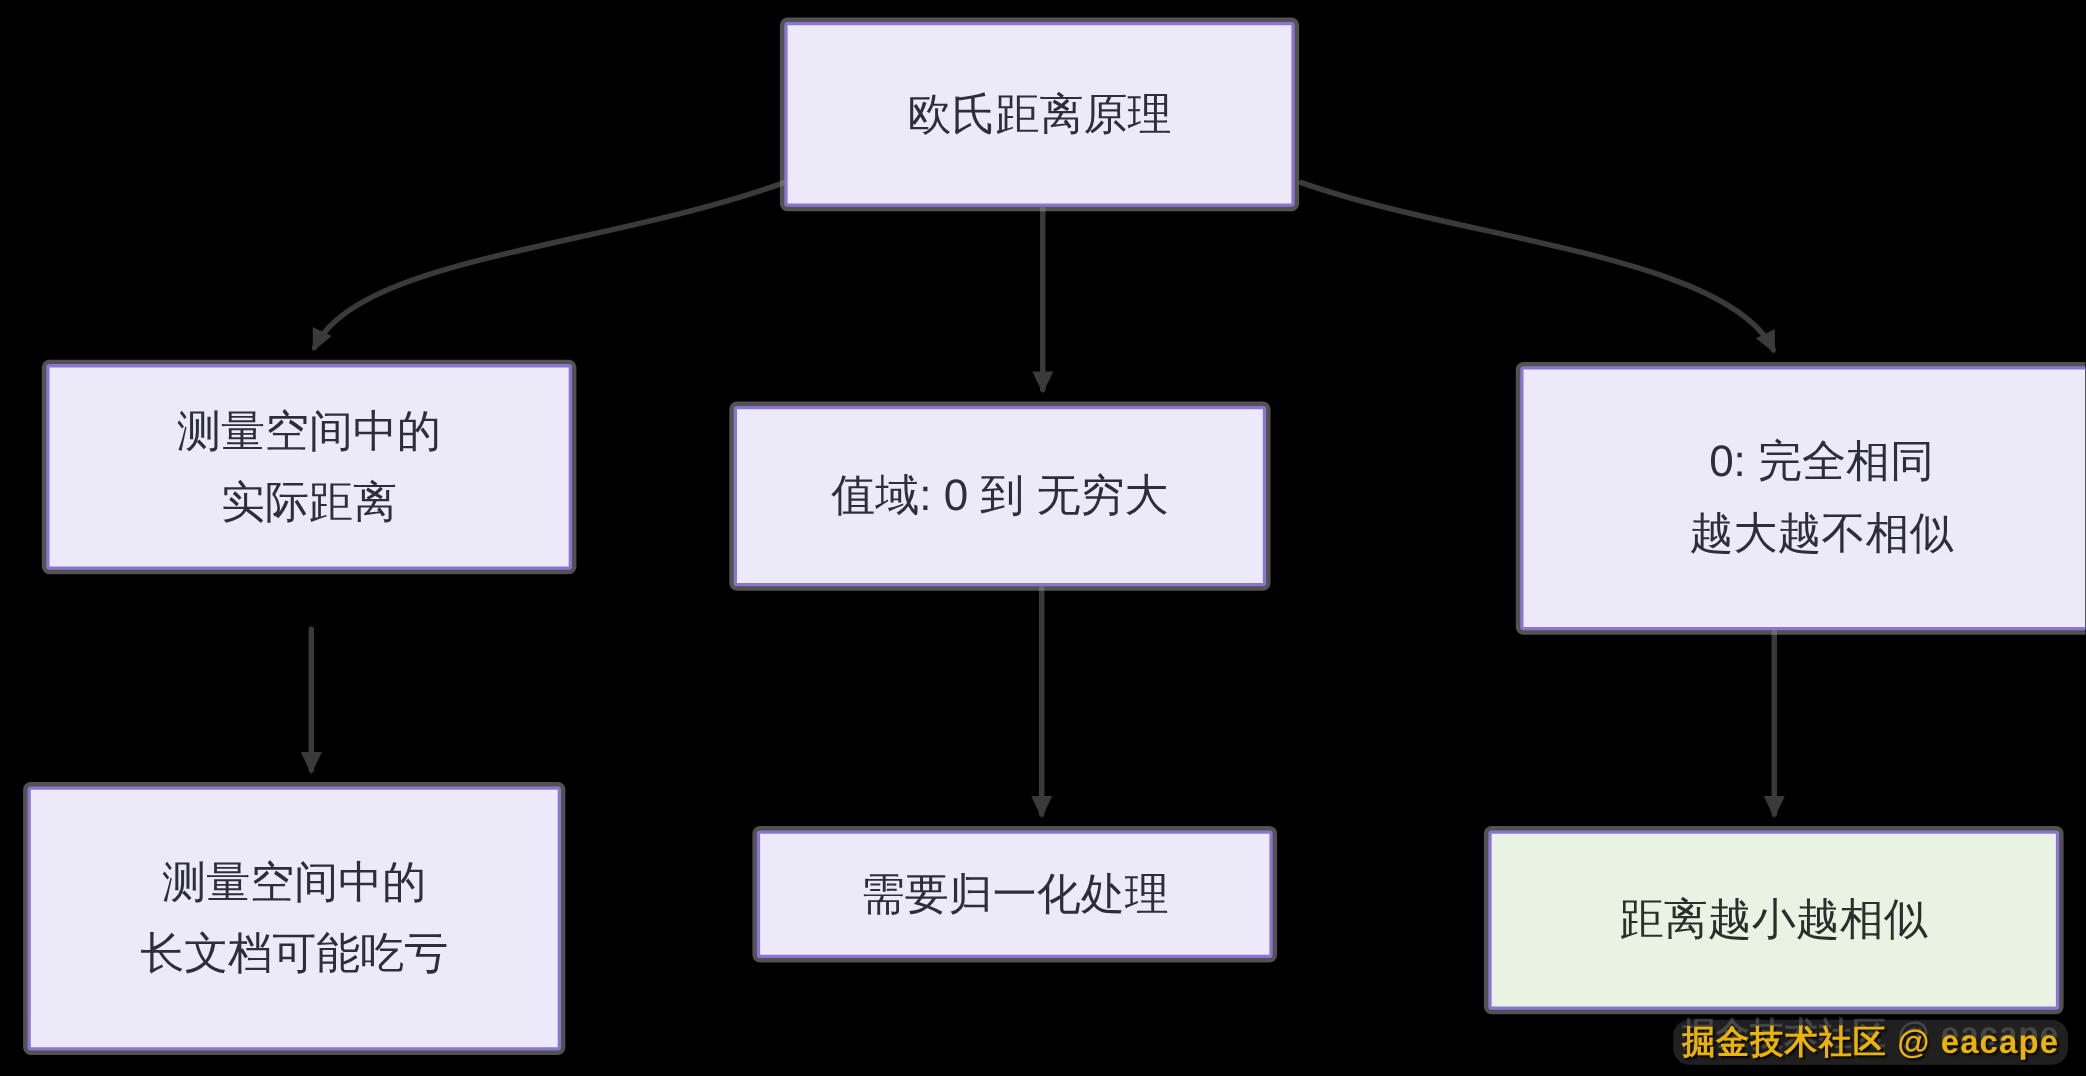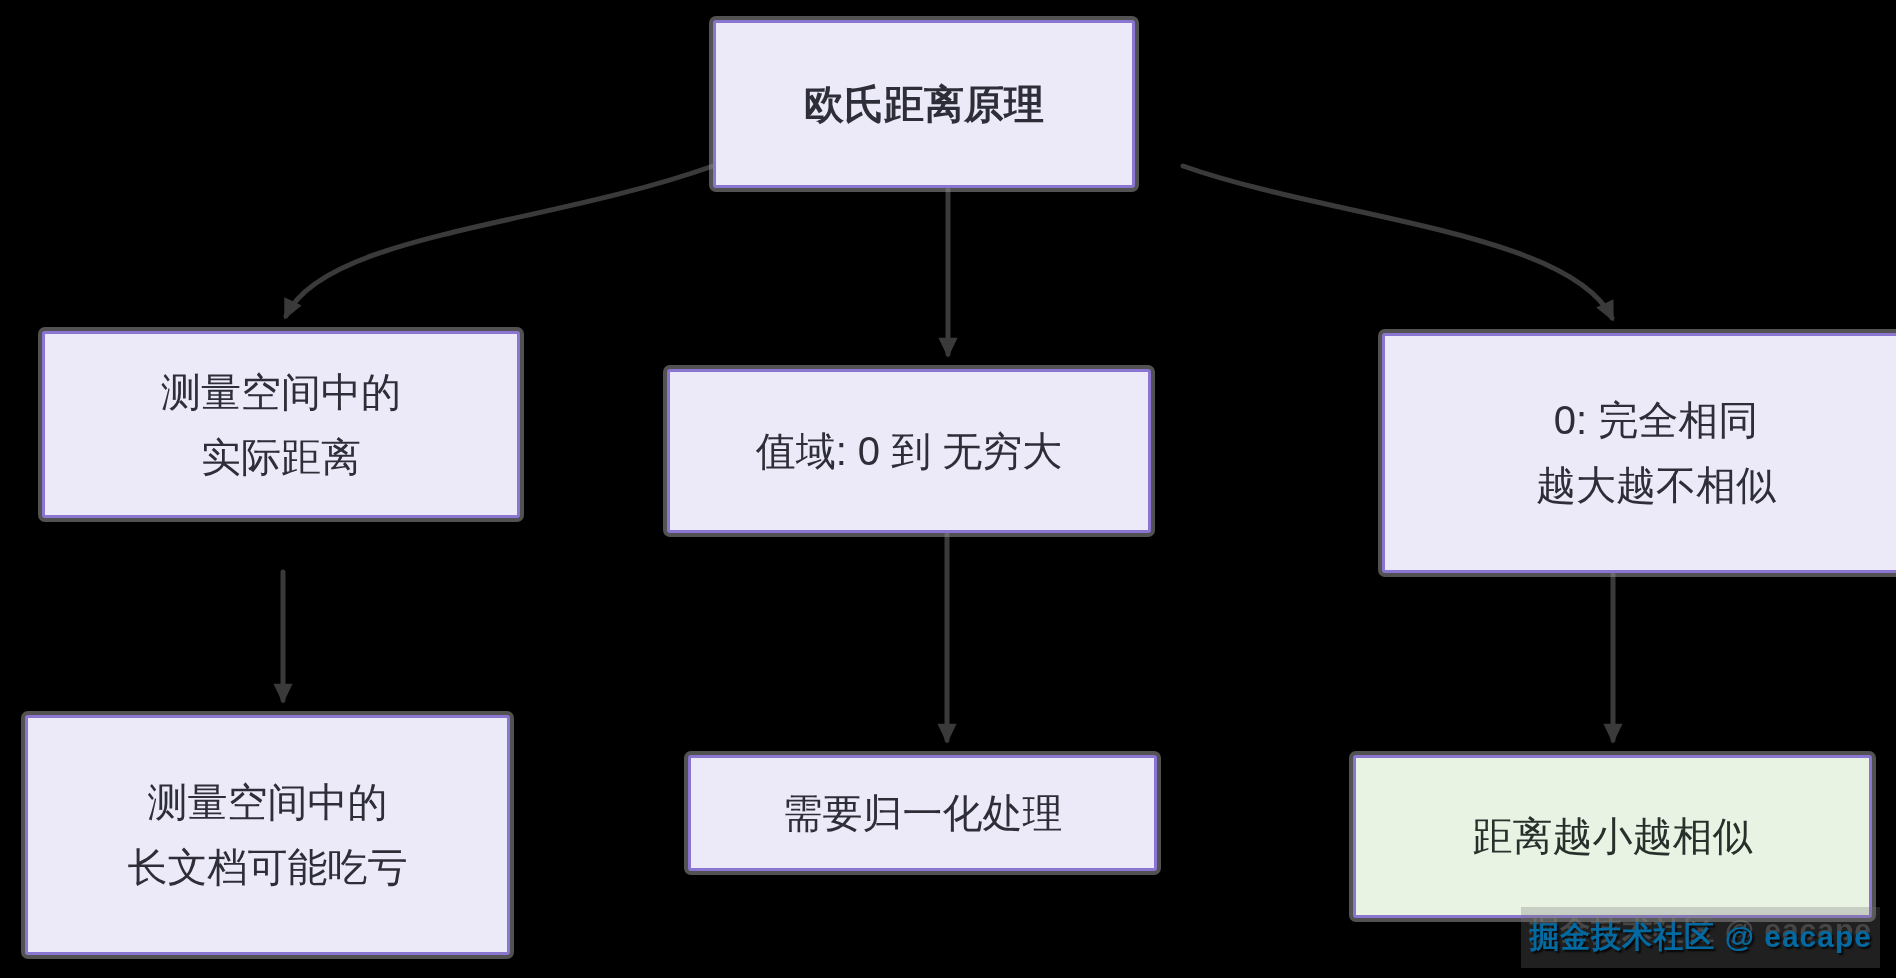--- a/index.html
+++ b/index.html
@@ -55,24 +55,25 @@
   .node .line {
     white-space: nowrap;
   }
   .watermark {
     position: absolute;
     right: 16px;
     bottom: 10px;
     font-size: 30px;
     font-weight: bold;
     letter-spacing: 1px;
-    color: #0369a1;
+    color: #eab308;
     background: rgba(115, 115, 115, 0.28);
-    padding: 10px 8px;
+    padding: 0 8px;
     text-shadow: 2px 2px 2px rgba(0, 0, 0, 0.85), 0 -7px 0 rgba(135, 135, 135, 0.38);
+    border-radius: 15px;
   }
 </style>
 </head>
 <body>
 
 <div class="stage">
 
   <svg class="arrows" width="1896" height="978" viewBox="0 0 1896 978" aria-hidden="true">
     <defs>
       <marker id="ah" viewBox="0 0 12 12" refX="9.5" refY="6" markerWidth="4.6" markerHeight="4.6" orient="auto-start-reverse">
@@ -80,21 +81,21 @@
       </marker>
     </defs>
     <path d="M713 166 C545 226 325 234 286 316" marker-end="url(#ah)"></path>
     <path d="M948 190 L948 354" marker-end="url(#ah)"></path>
     <path d="M1183 166 C1330 218 1570 232 1612 318" marker-end="url(#ah)"></path>
     <path d="M283 572 L283 700" marker-end="url(#ah)"></path>
     <path d="M947 535 L947 740" marker-end="url(#ah)"></path>
     <path d="M1613 575 L1613 740" marker-end="url(#ah)"></path>
   </svg>
 
-  <div class="node" style="left:713px; top:20px; width:422px; height:168px;font-weight:bold;">
+  <div class="node" style="left:713px; top:20px; width:464px; height:168px;">
     <div class="line">欧氏距离原理</div>
   </div>
 
   <div class="node" style="left:42px; top:331px; width:478px; height:187px;">
     <div class="line">测量空间中的</div>
     <div class="line">实际距离</div>
   </div>
 
   <div class="node" style="left:667px; top:369px; width:484px; height:164px;">
     <div class="line">值域: 0 到 无穷大</div>

